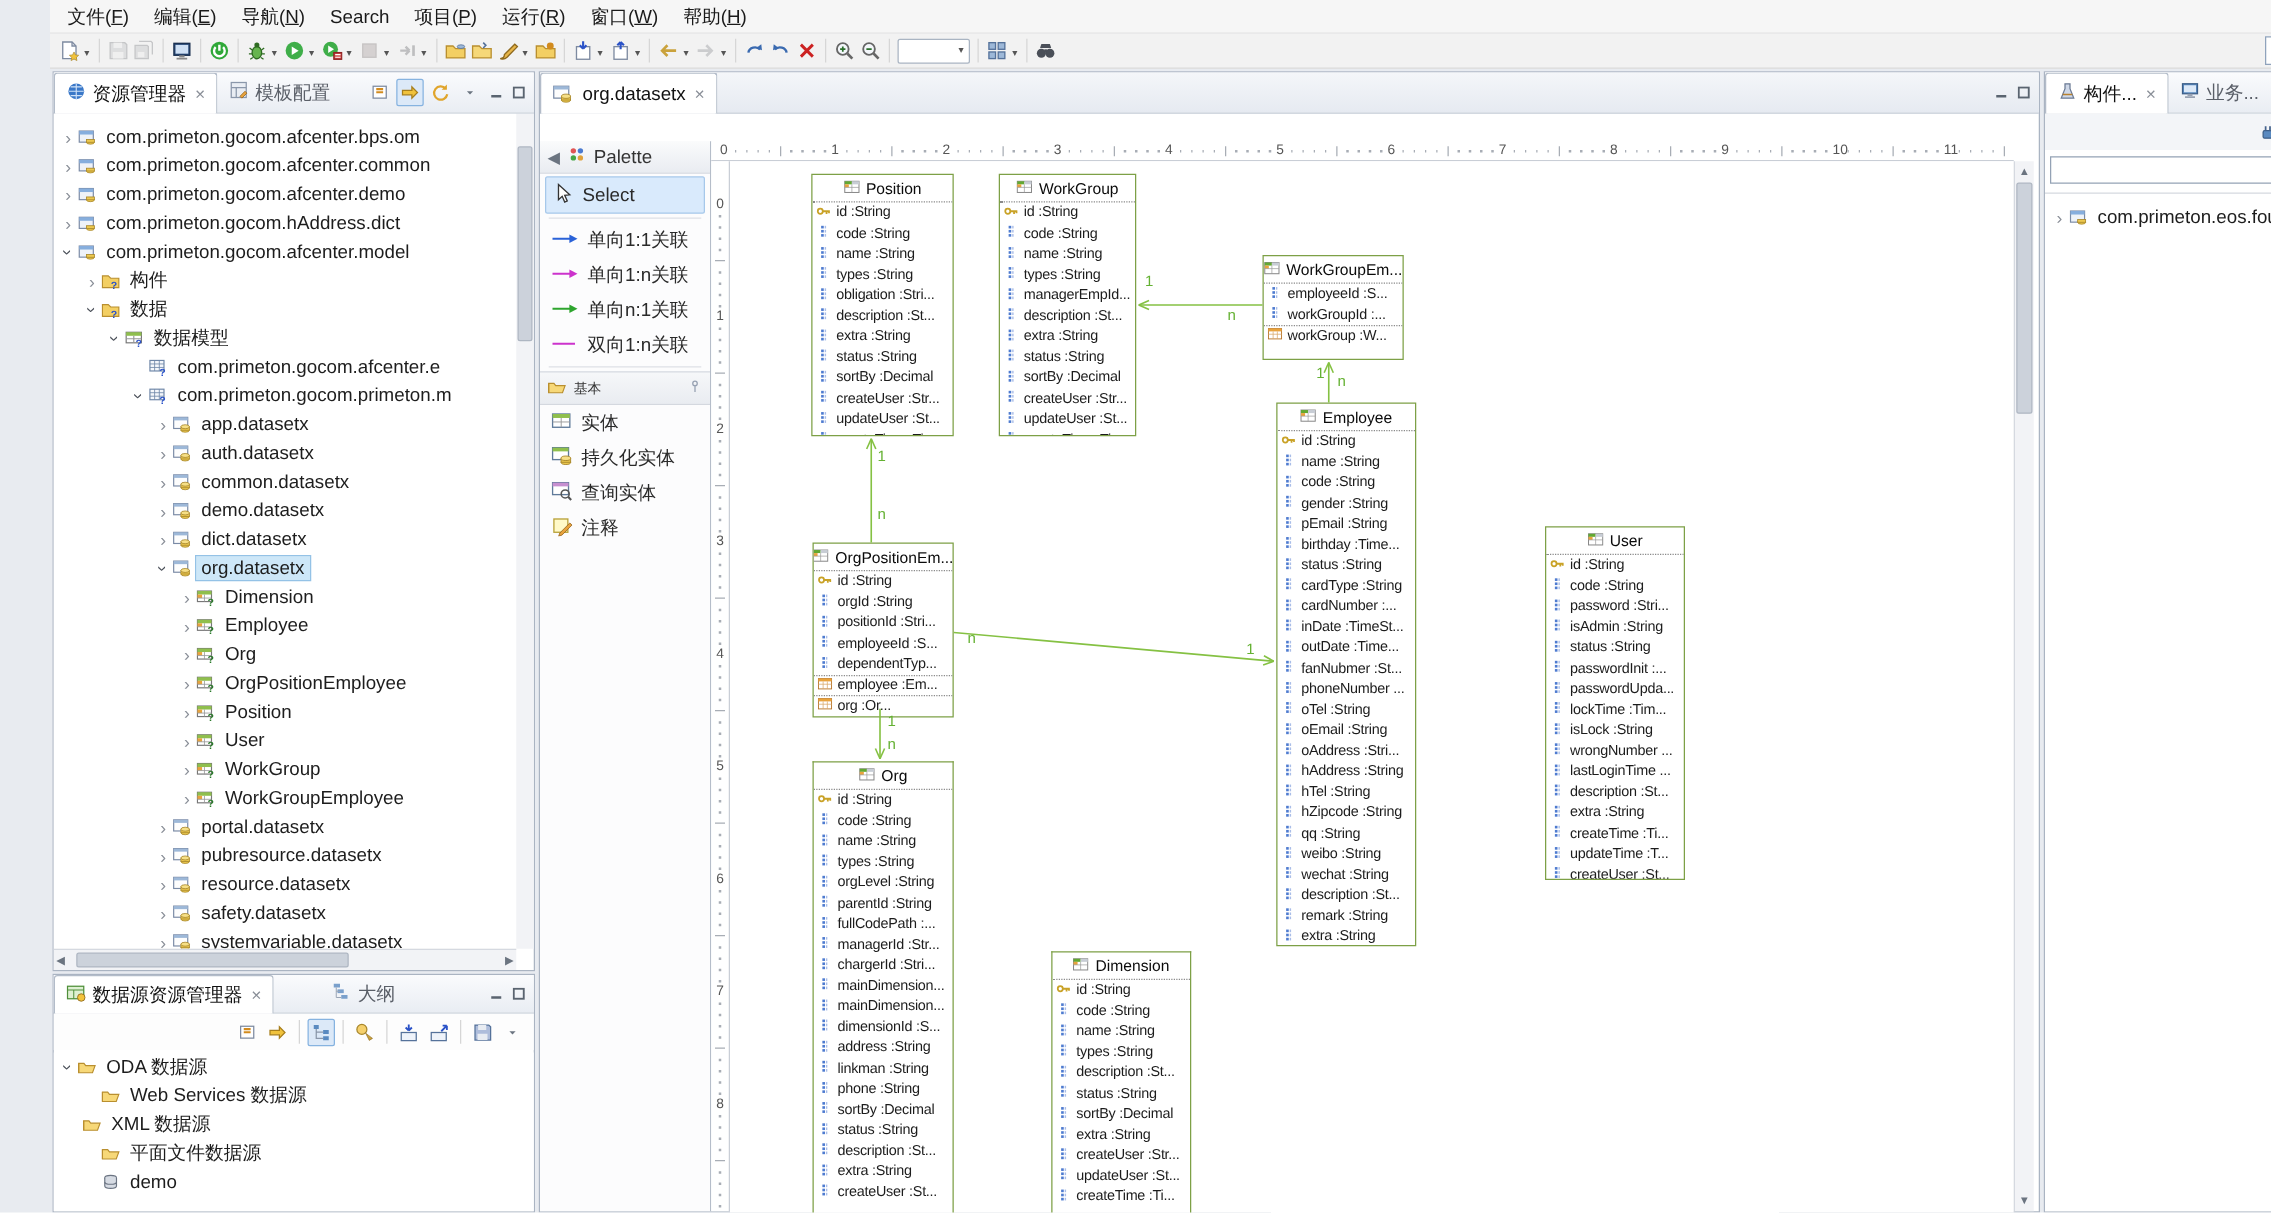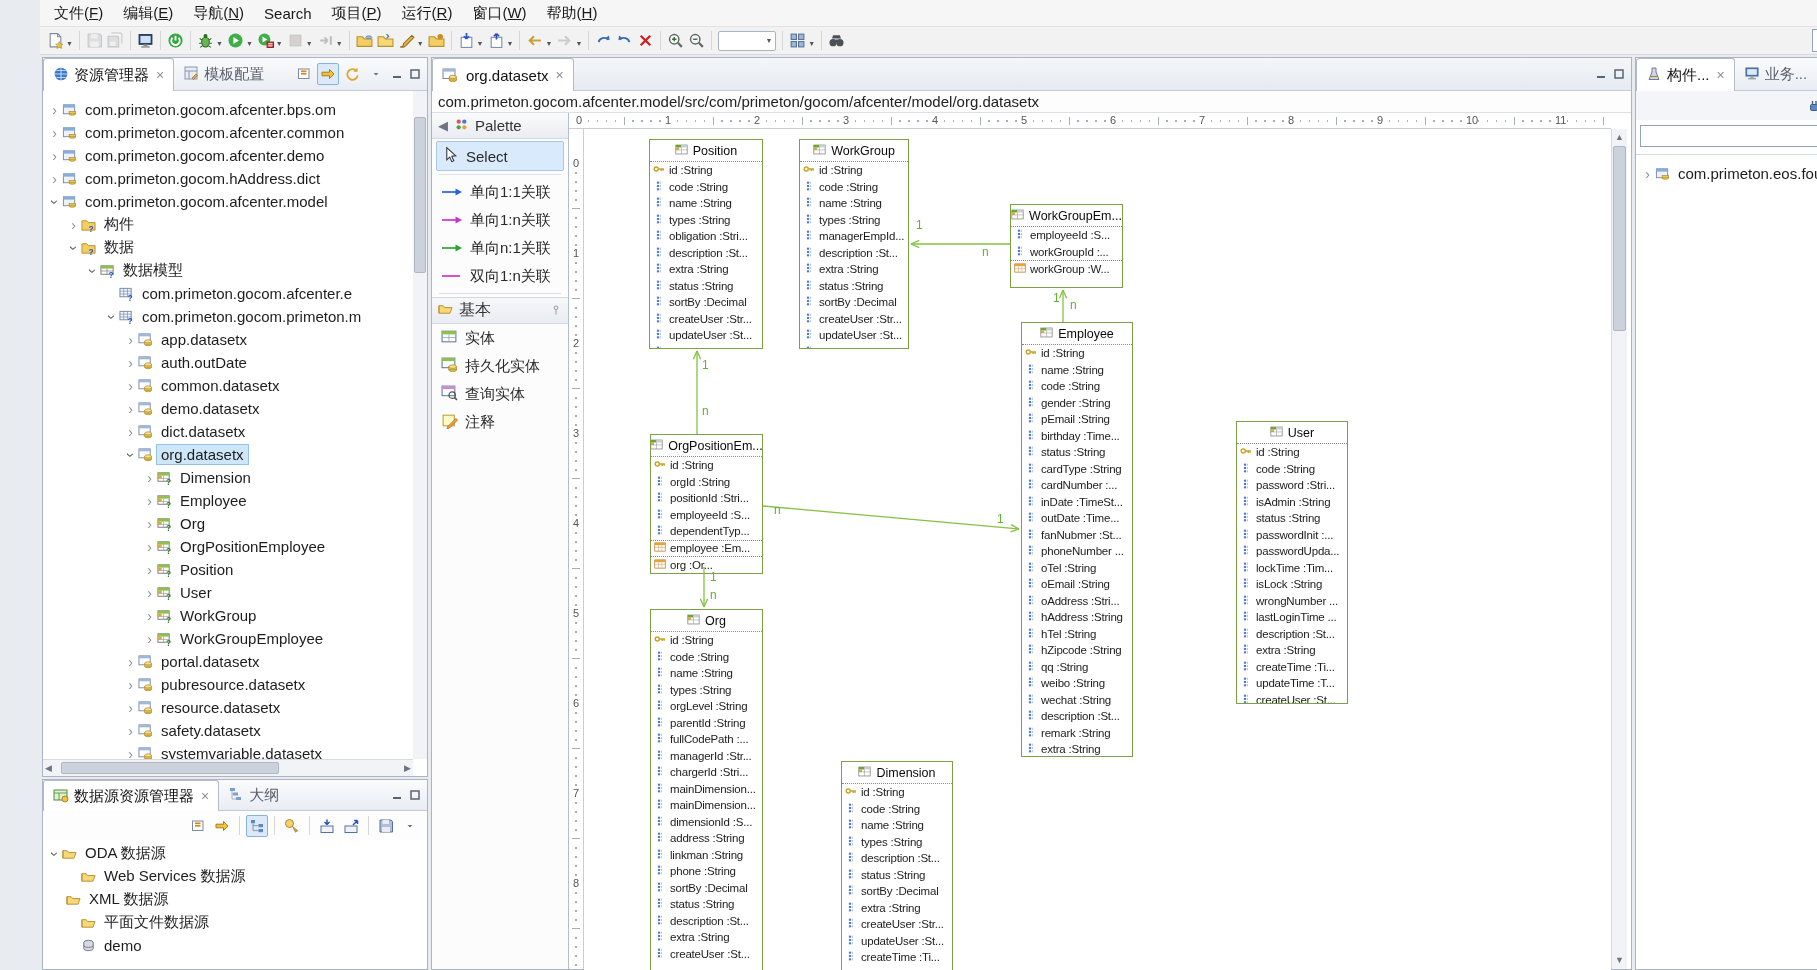--- a/index.html
+++ b/index.html
@@ -48,21 +48,21 @@
 
 #editor { left:391px; top:57px; width:1201px; height:913px; background:#fff; border:1px solid #aab4c2; }
 #editor-tabbar { position:absolute; left:0; top:0; right:0; height:33px; background:linear-gradient(#f4f6f9,#e6eaf1); border-bottom:1px solid #c3cbd6; display:flex; }
 #breadcrumb-bar { position:absolute; left:0; top:33px; right:0; height:22px; background:#fdfdfd; border-bottom:1px solid #dcdfe4; display:flex; align-items:center; padding-left:6px; font-size:15px; color:#222; }
 #palette { position:absolute; left:0; top:55px; width:137px; bottom:0; background:#fcfcfd; border-right:1px solid #b5bdc9; }
 .pal-header { height:26px; background:linear-gradient(#fafbfc,#e9ecf1); border-bottom:1px solid #d4d8df; display:flex; align-items:center; gap:6px; padding:0 6px; font-size:15px; color:#333; }
 .pal-collapse { color:#6b7480; font-size:13px; }
 .pal-item { height:28px; display:flex; align-items:center; gap:7px; padding-left:9px; font-size:15px; color:#2a2a2a; white-space:nowrap; }
 .pal-item.selected { background:#d9eafc; border:1px solid #a6c8ea; border-radius:2px; margin:2px 4px; padding-left:5px; height:30px; }
 .pal-sep { border-top:1px solid #dde0e6; margin:3px 7px; }
-.pal-group { height:27px; background:linear-gradient(#f6f7f9,#e9ecf1); border-top:1px solid #d4d8df; border-bottom:1px solid #d4d8df; display:flex; align-items:center; gap:6px; padding:0 6px; font-size:16px; color:#333; }
+.pal-group { height:27px; background:linear-gradient(#f6f7f9,#e9ecf1); border-top:1px solid #d4d8df; border-bottom:1px solid #d4d8df; display:flex; align-items:center; gap:6px; padding:0 6px; font-size:11px; color:#333; }
 .pal-pin { margin-left:auto; color:#98a2b3; }
 
 #hruler { position:absolute; left:137px; top:55px; width:1042px; height:16px; background:#fff; border-bottom:1px solid #c9ced6; }
 #vruler { position:absolute; left:137px; top:71px; width:15px; bottom:0; background:#fff; border-right:1px solid #c9ced6; }
 .rnum { position:absolute; font-size:11px; color:#555; }
 .rdot { position:absolute; background:#a8adb5; }
 #canvas { position:absolute; left:152px; top:71px; width:1027px; height:842px; background:#fff; overflow:hidden; }
 #conn-svg { position:absolute; left:0; top:0; }
 
 #canvas-vscroll { position:absolute; left:1179px; top:71px; width:16px; bottom:0; background:#f2f3f6; border-left:1px solid #d5d9e0; }
@@ -470,21 +470,21 @@
           <span class="texp">›</span>
           <span class="ticn">
             <svg width="15" height="15" viewBox="0 0 16 16">
               <rect x="1" y="2" width="12" height="9.5" fill="#fdfdfd" stroke="#7a8aa5"></rect>
               <rect x="1" y="2" width="12" height="2.6" fill="#9db8d8"></rect>
               <ellipse cx="10.8" cy="13" rx="3.6" ry="1.7" fill="#edc94e" stroke="#a8872c" stroke-width=".7"></ellipse>
               <rect x="7.2" y="10" width="7.2" height="3" fill="#edc94e" stroke="#a8872c" stroke-width=".7"></rect>
               <ellipse cx="10.8" cy="10" rx="3.6" ry="1.7" fill="#f6df86" stroke="#a8872c" stroke-width=".7"></ellipse>
             </svg>
           </span>
-          <span class="tlabel">auth.outDate</span>
+          <span class="tlabel">auth.datasetx</span>
         </div>
         <div class="trow" style="padding-left: 80px;">
           <span class="texp">›</span>
           <span class="ticn">
             <svg width="15" height="15" viewBox="0 0 16 16">
               <rect x="1" y="2" width="12" height="9.5" fill="#fdfdfd" stroke="#7a8aa5"></rect>
               <rect x="1" y="2" width="12" height="2.6" fill="#9db8d8"></rect>
               <ellipse cx="10.8" cy="13" rx="3.6" ry="1.7" fill="#edc94e" stroke="#a8872c" stroke-width=".7"></ellipse>
               <rect x="7.2" y="10" width="7.2" height="3" fill="#edc94e" stroke="#a8872c" stroke-width=".7"></rect>
               <ellipse cx="10.8" cy="10" rx="3.6" ry="1.7" fill="#f6df86" stroke="#a8872c" stroke-width=".7"></ellipse>
@@ -705,21 +705,21 @@
         <div class="sb-thumb" style="left:1px;right:1px;top:26px;height:156px;"></div>
       </div>
   <div class="sb-track" style="left:0;right:14px;bottom:0;height:17px;border-top:1px solid #d5d9e0;">
     <div class="sb-arrow" style="left:2px;top:1px;">◀</div>
     <div class="sb-thumb" style="left:18px;top:2px;height:12px;width:218px;"></div>
     <div class="sb-arrow" style="right:2px;top:1px;">▶</div>
   </div>
 </div>
 
 <div class="view" id="ds-view" style="left:2px;top:779px;width:386px;height:191px;">
-  <div class="view-header" style="height:31px;" id="ds-header">
+  <div class="view-header" style="height:31px;gap:37px;" id="ds-header">
         <div class="tab active">
           <span><svg width="16" height="16" viewBox="0 0 16 16">
               <rect x="1" y="3" width="13" height="10" fill="#def0d2" stroke="#4f8f3a"></rect>
               <path d="M1 6h13M6 6v7" stroke="#4f8f3a" stroke-width=".8"></path>
               <circle cx="12" cy="12" r="3" fill="#f2c33c" stroke="#8f6a1e" stroke-width=".7"></circle>
             </svg></span>
           <span>数据源资源管理器</span>
           <span class="tab-close">×</span>
         </div>
         <div class="tab">
@@ -876,23 +876,20 @@
               <rect x="1" y="7" width="8" height="2" fill="#5a6470"></rect>
             </svg>
           </span>
       <span class="mm">
             <svg width="11" height="11">
               <rect x="1" y="1" width="8" height="8" fill="none" stroke="#5a6470" stroke-width="1.5"></rect>
             </svg>
           </span>
     </div>
   </div>
-  <div id="breadcrumb-bar">
-        <span>com.primeton.gocom.afcenter.model/src/com/primeton/gocom/afcenter/model/org.datasetx</span>
-      </div>
   <div id="palette">
         <div class="pal-header">
           <span class="pal-collapse">◀</span>
           <span><svg width="15" height="15" viewBox="0 0 16 16">
               <circle cx="5" cy="5" r="2.3" fill="#e05555"></circle>
               <circle cx="11" cy="5" r="2.3" fill="#4a7ad0"></circle>
               <circle cx="5" cy="11" r="2.3" fill="#46a546"></circle>
               <circle cx="11" cy="11" r="2.3" fill="#e0a23c"></circle>
             </svg></span>
           <span>Palette</span>

